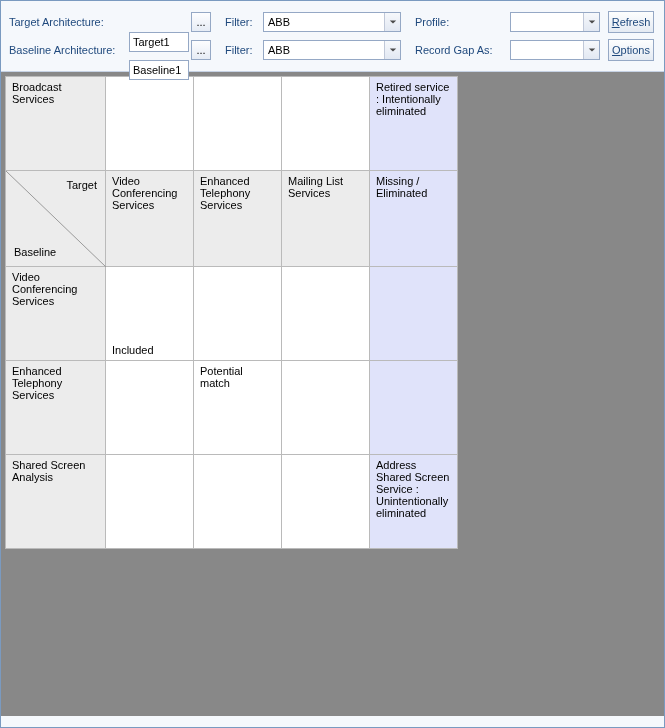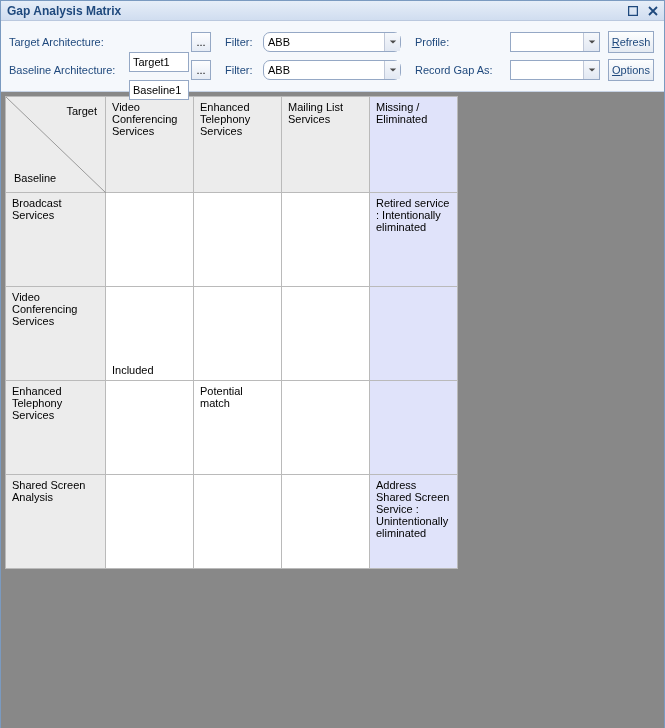--- a/index.html
+++ b/index.html
@@ -71,21 +71,21 @@
   }
   .combo .val { flex:1; padding: 0 4px; color:#000; white-space:nowrap; overflow:hidden;}
   .combo .caret {
     width: 16px; height: 18px;
     border-left: 1px solid #c0c8d8;
     background: linear-gradient(#f6f8fb,#e2e8f2);
     display:flex; align-items:center; justify-content:center;
     cursor:pointer; flex-shrink:0;
   }
   .caret svg { width:8px; height:8px; fill:#4a4a4a;}
-  .combo.w1 { width: 138px; border-radius: 7px; }
+  .combo.w1 { width: 138px; }
   .combo.w2 { width: 90px; }
   .btn {
     width: 46px; height: 22px;
     border: 1px solid #95a8c5;
     background: linear-gradient(#fdfefe,#e4eaf3);
     color: #1f497d;
     font-size: 11px;
     cursor: pointer;
     margin-left: 8px;
     display:flex; align-items:center; justify-content:center;
@@ -139,35 +139,20 @@
   th.missing { background: #e0e3fa; text-align:center;}
   td.miss { background: #e0e3fa; text-align:center; vertical-align:top; color:#1818ee;}
   td.newrow { background: #e4f7e4; text-align:center; vertical-align:top;}
   td.newcell { background: #e4f7e4; text-align:center; vertical-align:top; color: #1818ee;}
   td.newrowhdr { background: #e0f4de; text-align:center; vertical-align:top; color:#000;}
 </style>
 </head>
 <body>
 
 <div class="window">
-  <div class="titlebar">
-    <span>Gap Analysis Matrix</span>
-    <div class="titlebar-icons">
-      <div class="icon-btn">
-        <svg viewBox="0 0 10 10" width="10" height="10">
-            <rect x="0.5" y="0.5" width="9" height="9" fill="none" stroke="#1f497d" stroke-width="1.5"></rect>
-          </svg>
-      </div>
-      <div class="icon-btn">
-        <svg viewBox="0 0 10 10" width="10" height="10">
-            <path d="M1 1 L9 9 M9 1 L1 9" stroke="#1f497d" stroke-width="1.8"></path>
-          </svg>
-      </div>
-    </div>
-  </div>
 
   <div class="toolbar">
 
     <div class="row">
       <span class="lbl">Target Architecture:</span>
       <input class="txt v1" value="Target1" style="">
       <div class="ellipsis-btn">...</div>
 
       <span class="lbl2">Filter:</span>
       <div class="combo w1">
@@ -222,40 +207,40 @@
       <div class="btn">
         <span><span class="underline">O</span><span>ptions</span></span>
       </div>
     </div>
   </div>
 
   <div class="content">
     <table class="matrix">
       <tbody>
           <tr>
+        <td class="rowhdr">Broadcast Services</td>
+        <td class="datacell"></td>
+        <td class="datacell"></td>
+        <td class="datacell"></td>
+        <td class="miss">Retired service : Intentionally eliminated</td>
+      </tr>
+      <tr>
         <td class="corner">
           <svg width="100" height="96">
                 <line x1="0" y1="0" x2="100" y2="96" stroke="#9a9a9a" stroke-width="1"></line>
               </svg>
           <span class="t-label">Target</span>
           <span class="b-label">Baseline</span>
         </td>
         <th class="hcell">Video Conferencing Services</th>
         <th class="hcell">Enhanced Telephony Services</th>
         <th class="hcell">Mailing List Services</th>
         <th class="hcell missing">Missing / Eliminated</th>
       </tr>
       <tr>
-        <td class="rowhdr">Broadcast Services</td>
-        <td class="datacell"></td>
-        <td class="datacell"></td>
-        <td class="datacell"></td>
-        <td class="miss">Retired service : Intentionally eliminated</td>
-      </tr>
-      <tr>
         <td class="rowhdr">Video Conferencing Services</td>
         <td class="datacell left">Included</td>
         <td class="datacell"></td>
         <td class="datacell"></td>
         <td class="miss"></td>
       </tr>
       <tr>
         <td class="rowhdr">Enhanced Telephony Services</td>
         <td class="datacell"></td>
         <td class="datacell" style="vertical-align:top;">Potential match</td>

